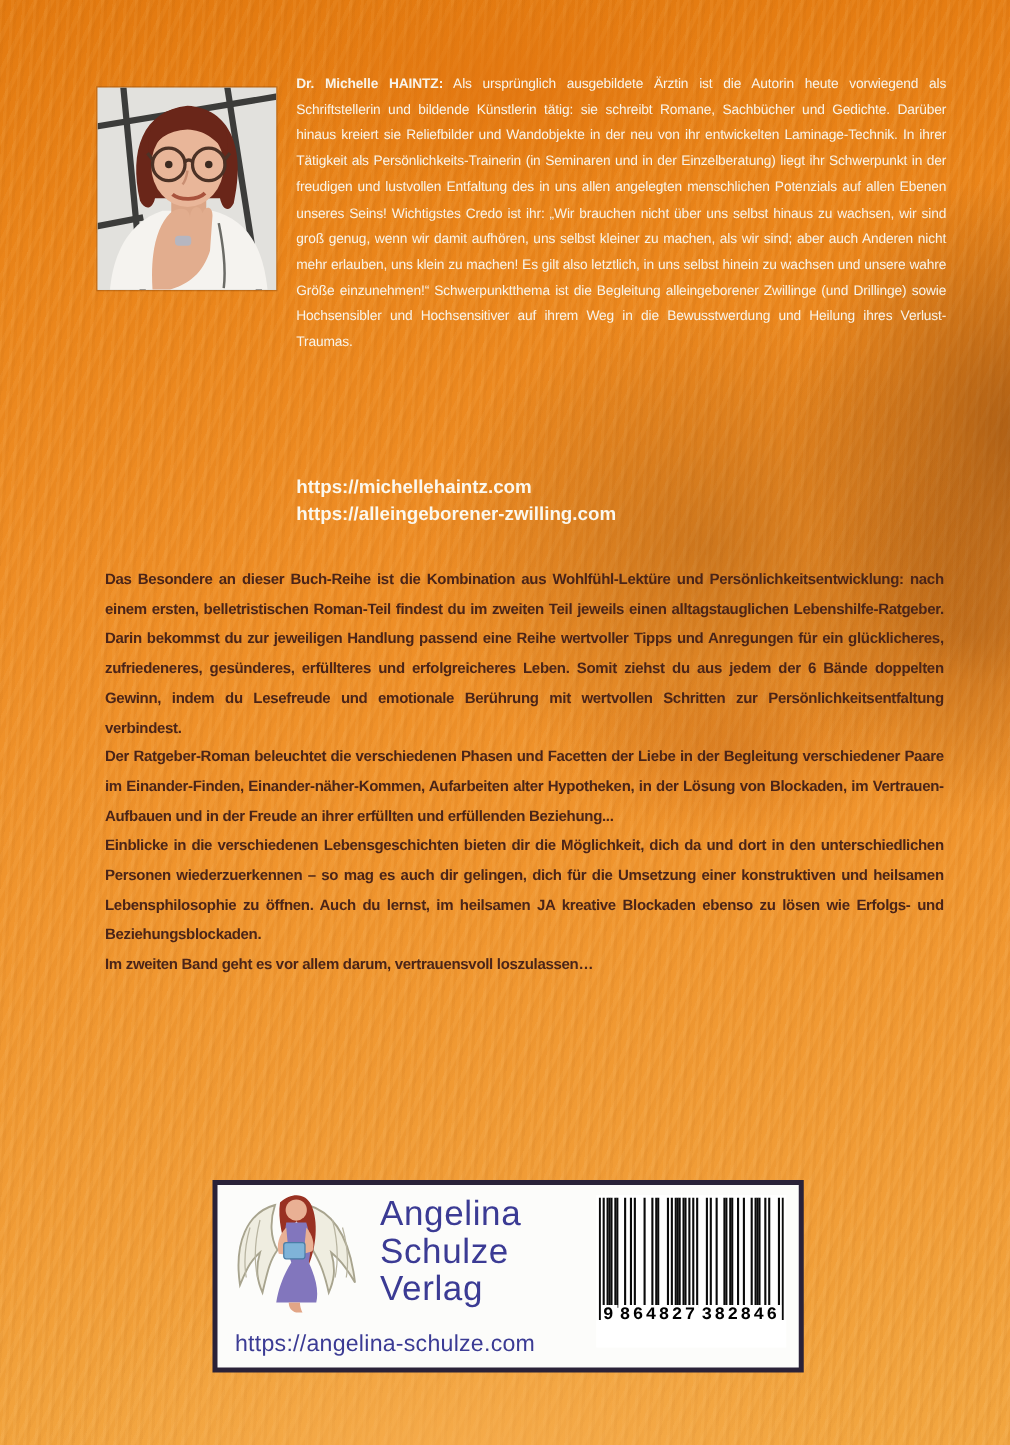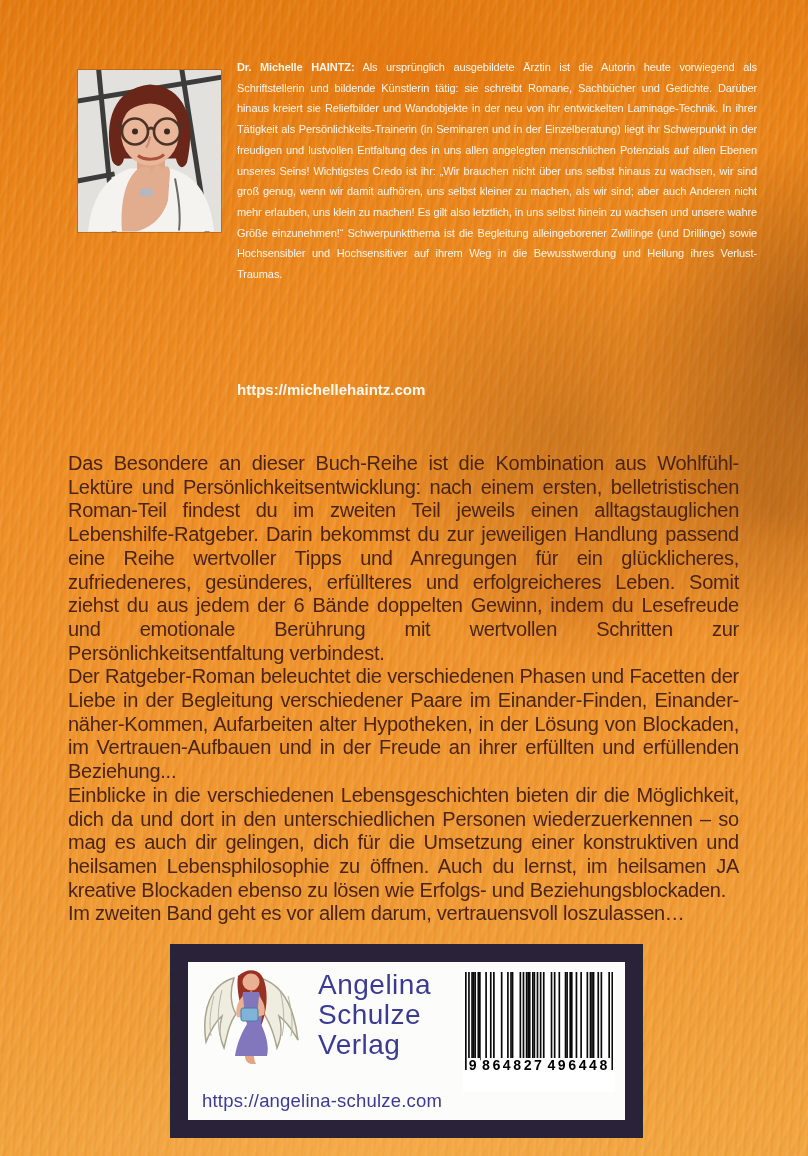--- a/index.html
+++ b/index.html
@@ -36,30 +36,30 @@
   }
   .bio b { font-weight:bold; }
 
   .links {
     position:absolute; left:237px; top:359px;
     color:#fbf8ee; font-weight:bold; font-size:15px; line-height:21.5px;margin-top:20px;
   }
 
   
   .desc {
-    position:absolute; left:68px; top:452px; width:671px;
-    color:#4a2418; font-size:20px; line-height:23.7px;
-    text-align:justify; letter-spacing:-0.25px;
+    position:absolute; left:84px; top:452px; width:671px;
+    color:#4a2418; font-size:12px; line-height:23.7px;
+    text-align:justify; letter-spacing:-0.25px;font-weight:bold;
   }
   .desc p { margin:0; }
 
   
   .pubbox {
-    position:absolute; left:170px; top:944px; width:473px; height:194px;
-    background:#2a2238; padding:18px;
+    position:absolute; left:170px; top:944px; width:473px; height:154px;
+    background:#2a2238; padding:4px;
   }
   .pub-inner { position:relative; width:100%; height:100%; background:#fcfcfa; }
   .angel { position:absolute; left:8px; top:4px; width:110px; height:100px; }
   .angel svg { width:100%; height:100%; display:block; }
   .pub-name {
     position:absolute; left:130px; top:8px;
     color:#3b3b94; font-size:28px; line-height:30px; letter-spacing:0.5px;
   }
   .pub-url {
     position:absolute; left:14px; bottom:8px;
@@ -111,20 +111,21 @@
       <path d="M44,161 C42,130 48,110 58,100 C66,94 74,96 74,104 C74,94 82,92 84,100 C86,94 92,94 92,102 L90,130 C84,150 70,158 58,161 Z" fill="#e2ad8e"></path>
       <rect x="62" y="118" width="13" height="8" rx="3" fill="#b6b6c0"></rect>
       <path d="M97,108 C101,128 103,144 101,160" stroke="#6b6b66" stroke-width="2" fill="none"></path>
     </svg>
   </div>
 
   <p class="bio"><b>Dr. Michelle HAINTZ:</b><span> Als ursprünglich ausgebildete Ärztin ist die Autorin heute vorwiegend als Schriftstellerin und bildende Künstlerin tätig: sie schreibt Romane, Sachbücher und Gedichte. Darüber hinaus kreiert sie Reliefbilder und Wandobjekte in der neu von ihr entwickelten Laminage-Technik. In ihrer Tätigkeit als Persönlichkeits-Trainerin (in Seminaren und in der Einzelberatung) liegt ihr Schwerpunkt in der freudigen und lustvollen Entfaltung des in uns allen angelegten menschlichen Potenzials auf allen Ebenen unseres Seins! Wichtigstes Credo ist ihr: „Wir brauchen nicht über uns selbst hinaus zu wachsen, wir sind groß genug, wenn wir damit aufhören, uns selbst kleiner zu machen, als wir sind; aber auch Anderen nicht mehr erlauben, uns klein zu machen! Es gilt also letztlich, in uns selbst hinein zu wachsen und unsere wahre Größe einzunehmen!“ Schwerpunktthema ist die Begleitung alleingeborener Zwillinge (und Drillinge) sowie Hochsensibler und Hochsensitiver auf ihrem Weg in die Bewusstwerdung und Heilung ihres Verlust-Traumas.</span></p>
 
   <div class="links">
     <div>https://michellehaintz.com</div>
+    <div>https://alleingeborener-zwilling.com</div>
   </div>
 
   <div class="desc">
     <p>Das Besondere an dieser Buch-Reihe ist die Kombination aus Wohlfühl-Lektüre und Persönlichkeitsentwicklung: nach einem ersten, belletristischen Roman-Teil findest du im zweiten Teil jeweils einen alltagstauglichen Lebenshilfe-Ratgeber. Darin bekommst du zur jeweiligen Handlung passend eine Reihe wertvoller Tipps und Anregungen für ein glücklicheres, zufriedeneres, gesünderes, erfüllteres und erfolgreicheres Leben. Somit ziehst du aus jedem der 6 Bände doppelten Gewinn, indem du Lesefreude und emotionale Berührung mit wertvollen Schritten zur Persönlichkeitsentfaltung verbindest.</p>
     <p>Der Ratgeber-Roman beleuchtet die verschiedenen Phasen und Facetten der Liebe in der Begleitung verschiedener Paare im Einander-Finden, Einander-näher-Kommen, Aufarbeiten alter Hypotheken, in der Lösung von Blockaden, im Vertrauen-Aufbauen und in der Freude an ihrer erfüllten und erfüllenden Beziehung...</p>
     <p>Einblicke in die verschiedenen Lebensgeschichten bieten dir die Möglichkeit, dich da und dort in den unterschiedlichen Personen wiederzuerkennen – so mag es auch dir gelingen, dich für die Umsetzung einer konstruktiven und heilsamen Lebensphilosophie zu öffnen. Auch du lernst, im heilsamen JA kreative Blockaden ebenso zu lösen wie Erfolgs- und Beziehungsblockaden.</p>
     <p>Im zweiten Band geht es vor allem darum, vertrauensvoll loszulassen…</p>
   </div>
 
   <div class="pubbox">
@@ -198,20 +199,20 @@
             <rect x="81" y="0" width="1.08" height="90" fill="#0a0a0a"></rect>
             <rect x="82" y="0" width="1.08" height="90" fill="#0a0a0a"></rect>
             <rect x="85" y="0" width="1.08" height="90" fill="#0a0a0a"></rect>
             <rect x="87" y="0" width="1.08" height="90" fill="#0a0a0a"></rect>
             <rect x="92" y="0" width="1.08" height="100" fill="#0a0a0a"></rect>
             <rect x="94" y="0" width="1.08" height="100" fill="#0a0a0a"></rect>
           </svg>
         <div class="barcode-digits">
           <span>9</span>
           <span>864827</span>
-          <span>496448</span>
+          <span>382846</span>
         </div>
       </div>
 
     </div>
   </div>
 
 </div>
 
 </body></html>

